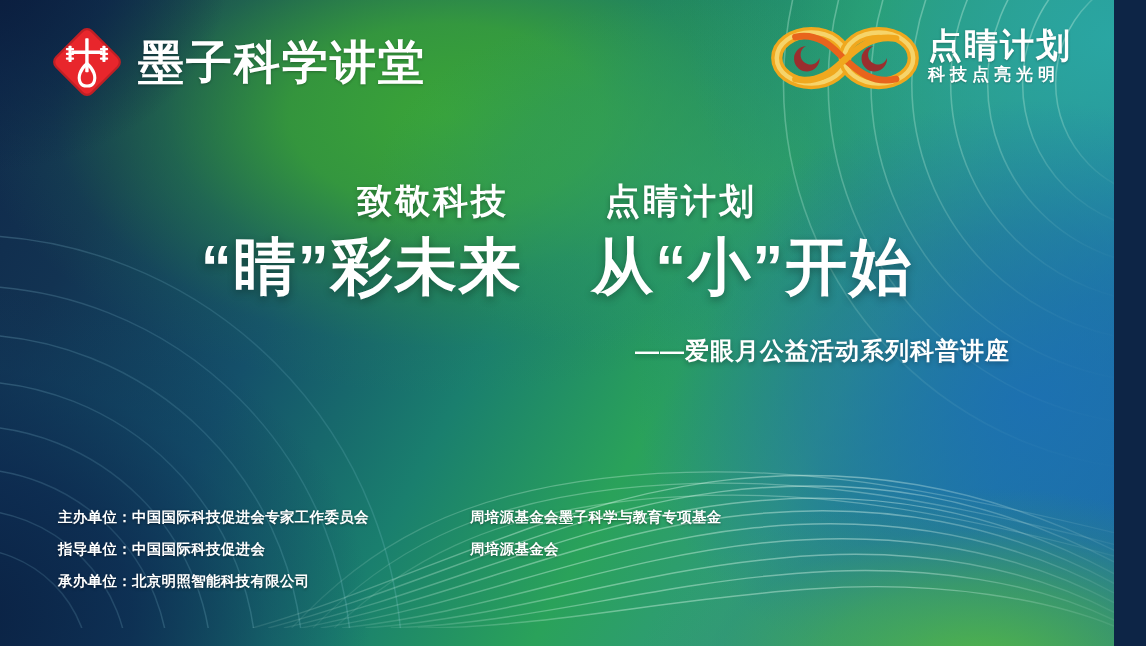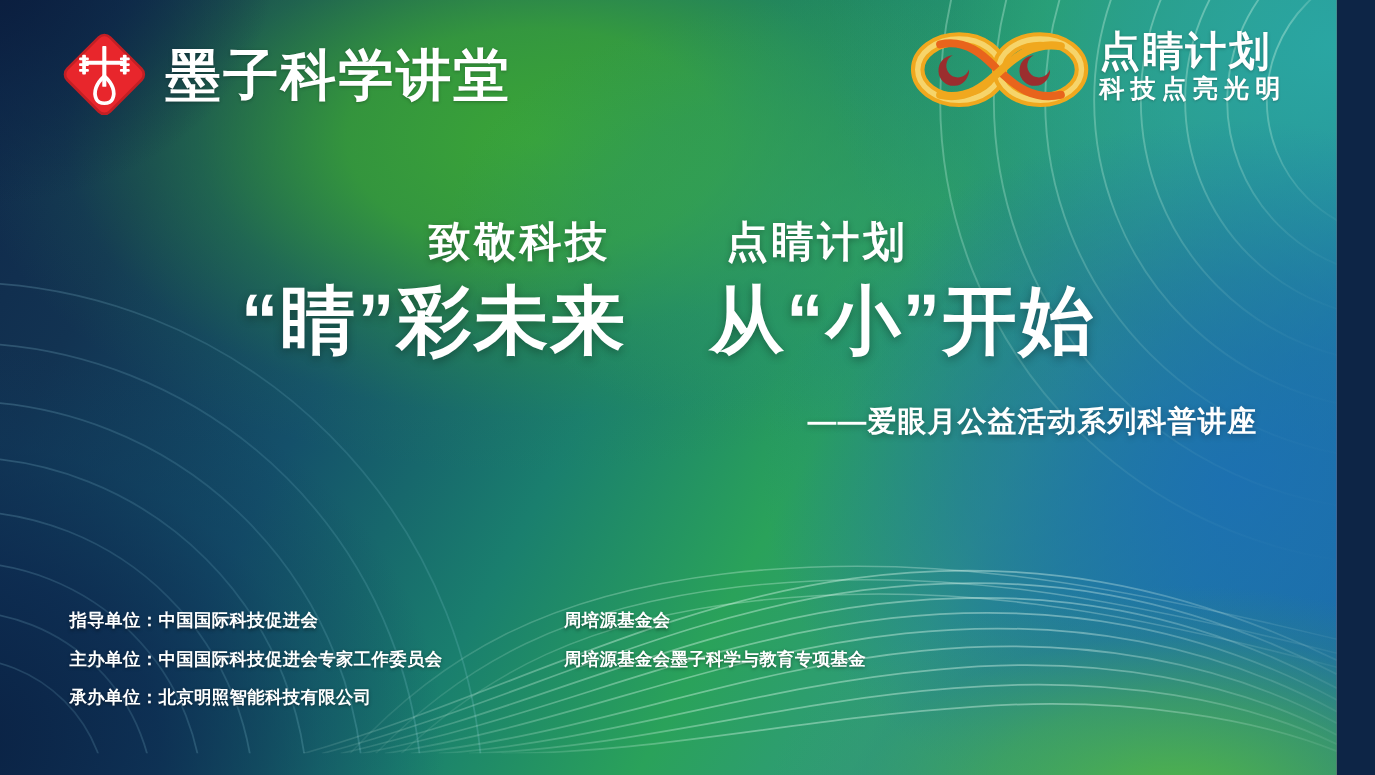--- a/index.html
+++ b/index.html
@@ -81,39 +81,39 @@
   .brand-left-text{
     font-size:46px;font-weight:bold;color:#ffffff;letter-spacing:2px;
     line-height:1;white-space:nowrap;
     text-shadow:0 1px 3px rgba(0,0,0,.28);
   }
   .brand-right{position:absolute;right:42px;top:20px;display:flex;align-items:center;gap:8px;}
   .dianjing-mark{width:150px;height:76px;flex:none;}
   .brand-right-text{display:flex;flex-direction:column;align-items:flex-start;gap:2px;padding-bottom:4px;}
   .dj-main{font-size:34px;font-weight:bold;color:#ffffff;letter-spacing:2px;line-height:1.05;white-space:nowrap;
            text-shadow:0 1px 3px rgba(0,0,0,.28);}
-  .dj-sub{font-size:21px;font-weight:bold;color:#ffffff;letter-spacing:5px;line-height:1.05;white-space:nowrap;
+  .dj-sub{font-size:17px;font-weight:bold;color:#ffffff;letter-spacing:5px;line-height:1.05;white-space:nowrap;
           text-shadow:0 1px 2px rgba(0,0,0,.25);}
   
   .title-wrap{position:absolute;left:0;right:0;top:178px;}
   .kicker{
     display:flex;justify-content:center;gap:96px;
     font-size:35px;font-weight:bold;color:#ffffff;letter-spacing:3px;
     text-shadow:0 2px 5px rgba(0,0,0,.30);
   }
   .kicker span{white-space:nowrap;}
   .headline{
     text-align:center;
     font-size:62px;font-weight:bold;color:#ffffff;letter-spacing:2px;
     white-space:nowrap;
     text-shadow:0 3px 8px rgba(0,0,0,.32);
   }
   .headline .gap{display:inline-block;width:30px;}
   .subline{
-    margin-top:26px;text-align:right;padding-right:66px;
+    margin-top:26px;text-align:right;padding-right:104px;
     font-size:24px;font-weight:bold;color:#ffffff;letter-spacing:1px;
     white-space:nowrap;
     text-shadow:0 2px 5px rgba(0,0,0,.30);
   }
   
   .credits{position:absolute;left:58px;top:508px;width:1030px;}
   .credit-row{display:flex;align-items:baseline;margin-bottom:13px;white-space:nowrap;}
   .credit-label{
     font-size:14.5px;font-weight:bold;color:#ffffff;letter-spacing:.3px;
     width:412px;flex:none;
@@ -263,29 +263,29 @@
       <span>“睛”彩未来</span>
       <span class="gap"></span>
       <span>从“小”开始</span>
     </div>
     <div class="subline">——爱眼月公益活动系列科普讲座</div>
   </div>
 
   <div class="credits">
 
     <div class="credit-row">
+      <div class="credit-label">主办单位：中国国际科技促进会专家工作委员会</div>
+      <div class="credit-val">周培源基金会墨子科学与教育专项基金</div>
+    </div>
+
+    <div class="credit-row">
       <div class="credit-label">指导单位：中国国际科技促进会</div>
       <div class="credit-val">周培源基金会</div>
     </div>
 
-    <div class="credit-row">
-      <div class="credit-label">主办单位：中国国际科技促进会专家工作委员会</div>
-      <div class="credit-val">周培源基金会墨子科学与教育专项基金</div>
-    </div>
-
 
     <div class="credit-row">
       <div class="credit-label">承办单位：北京明照智能科技有限公司</div>
     </div>
 
   </div>
 
 </div>
 
 </body></html>

